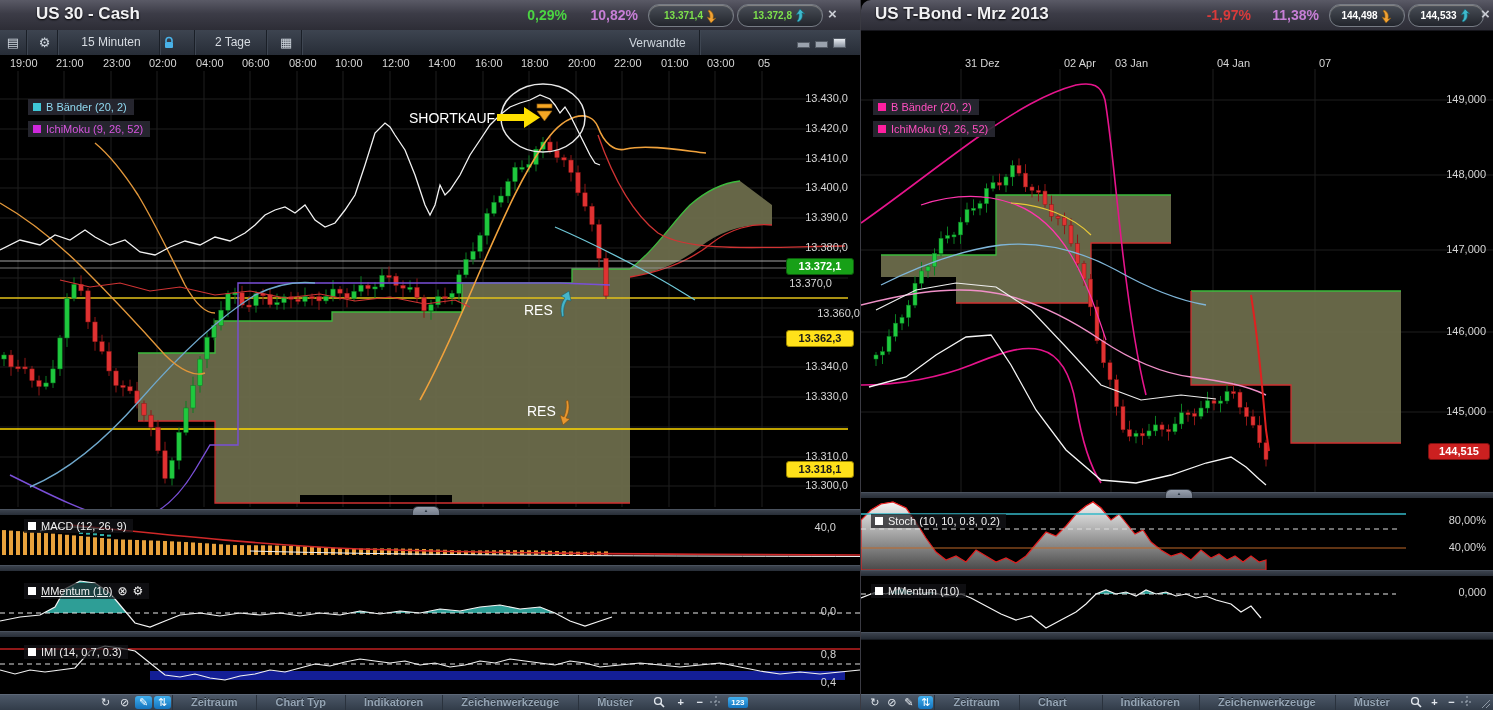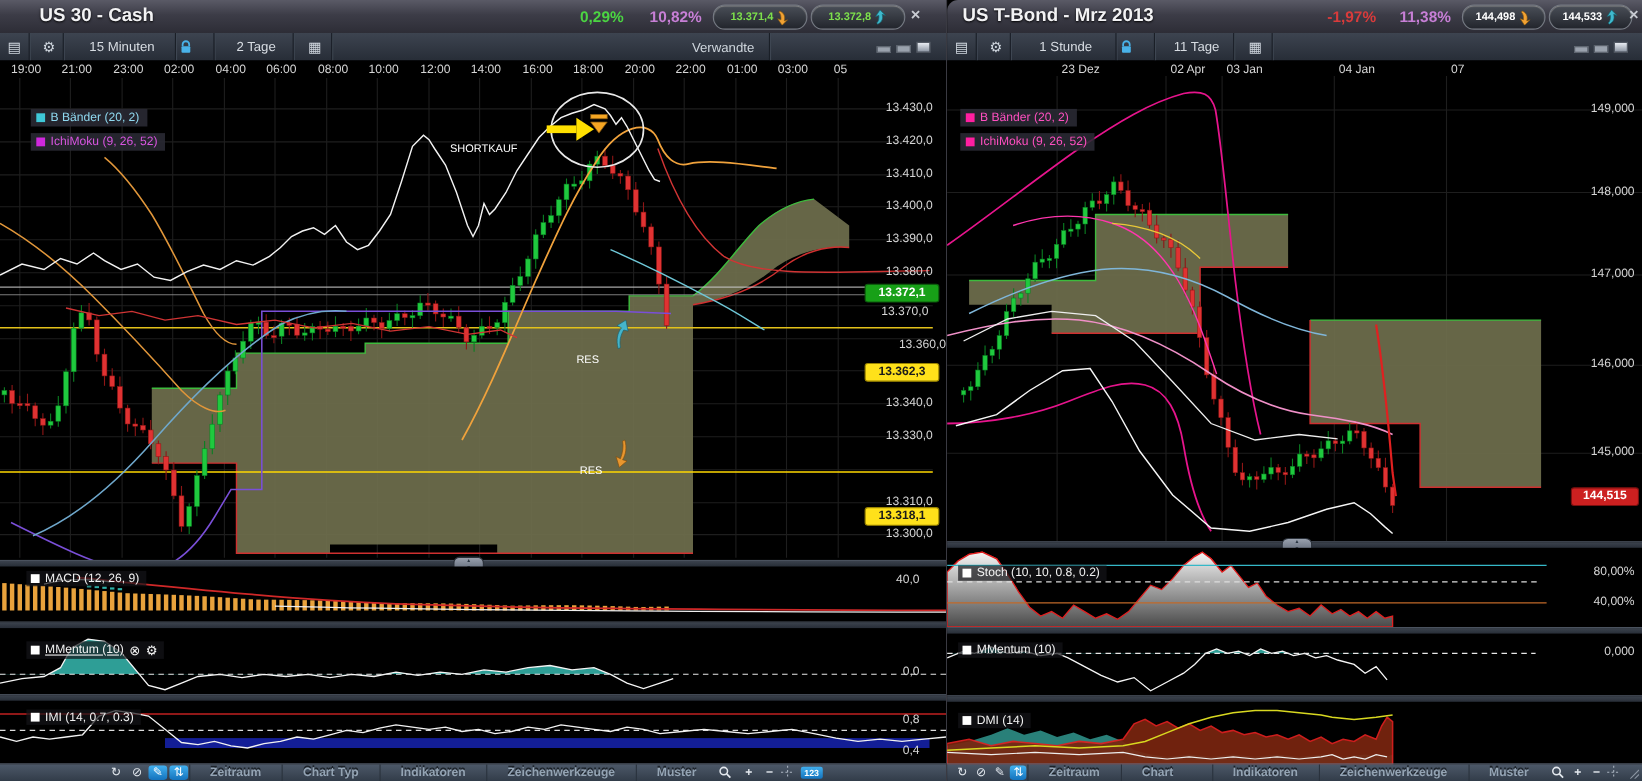--- a/index.html
+++ b/index.html
@@ -25,21 +25,21 @@
   
   .chart-area{position:absolute;top:55px;left:0;right:0;height:640px;background:#000;}
   .tl{position:absolute;top:2px;font-size:11px;color:#d6d6d6;}
   .yl{position:absolute;font-size:11px;color:#d6d6d6;text-align:right;}
   .badge{position:absolute;height:15px;line-height:15px;border-radius:3px;font-size:11px;font-weight:bold;text-align:center;}
   .badge.green{background:#17a017;color:#fff;border:1px solid #0c5c0c;}
   .badge.yellow{background:#ffe11a;color:#1a1a1a;border:1px solid #9a8400;margin-top:40px;}
   .badge.red{background:#cc2020;color:#fff;border:1px solid #7a0f0f;}
   .legend{position:absolute;height:16px;line-height:16px;background:rgba(42,42,52,.88);padding:0 7px 0 5px;font-size:11px;display:flex;align-items:center;gap:5px;}
   .legend i{width:8px;height:8px;display:inline-block;}
-  .anno{position:absolute;color:#fff;font-size:10px;margin-top:20px;}
+  .anno{position:absolute;color:#fff;font-size:14px;}
   .sep{position:absolute;left:0;right:0;height:6px;background:linear-gradient(#3b424d,#242a33);border-top:1px solid #4a525e;border-bottom:1px solid #171b21;}
   .handle{position:absolute;top:-4px;width:26px;height:13px;border-radius:6px;background:linear-gradient(#99a1ae,#596271);border:1px solid #2c323b;text-align:center;line-height:6px;}
   .handle b{display:block;font-size:5px;color:#2a3642;transform:scale(.9);}
   .pane{position:absolute;left:0;right:0;background:#000;}
   .pane-label{position:absolute;font-size:11px;color:#f2f2f2;background:rgba(20,20,24,.7);padding:1px 6px 1px 4px;display:flex;align-items:center;gap:5px;z-index:5;}
   .pane-label i{width:8px;height:8px;background:#fff;display:inline-block;}
   .pscale{position:absolute;font-size:11px;color:#d6d6d6;text-align:right;z-index:4;}
   
   .bottombar{position:absolute;bottom:0;left:0;right:0;height:15px;background:linear-gradient(#4c5868,#323c49);border-top:1px solid #5d6878;display:flex;align-items:center;font-size:11px;}
   .bicon{width:17px;height:13px;margin:0 1px;color:#e3e8ee;font-size:11px;line-height:13px;text-align:center;}
@@ -350,21 +350,21 @@
     <span class="tl" style="left:661px;">01:00</span>
     <span class="tl" style="left:707px;">03:00</span>
     <span class="tl" style="left:758px;">05</span>
 
     <span class="yl" style="right:12px;width:64px;top:37px;">13.430,0</span>
     <span class="yl" style="right:12px;width:64px;top:67px;">13.420,0</span>
     <span class="yl" style="right:12px;width:64px;top:97px;">13.410,0</span>
     <span class="yl" style="right:12px;width:64px;top:126px;">13.400,0</span>
     <span class="yl" style="right:12px;width:64px;top:156px;">13.390,0</span>
     <span class="yl" style="right:12px;width:64px;top:186px;">13.380,0</span>
-    <span class="yl" style="right:16px;width:64px;top:222px;">13.370,0</span>
+    <span class="yl" style="right:28px;width:64px;top:222px;">13.370,0</span>
     <span class="yl" style="right:0;width:64px;top:252px;">13.360,0</span>
     <span class="yl" style="right:12px;width:64px;top:275px;">13.350,0</span>
     <span class="yl" style="right:12px;width:64px;top:305px;">13.340,0</span>
     <span class="yl" style="right:12px;width:64px;top:335px;">13.330,0</span>
     <span class="yl" style="right:12px;width:64px;top:395px;">13.310,0</span>
     <span class="yl" style="right:12px;width:64px;top:424px;">13.300,0</span>
 
     <span class="badge green" style="right:6px;width:66px;top:203px;">13.372,1</span>
     <span class="badge yellow" style="right:6px;width:66px;top:235px;">13.362,3</span>
     <span class="badge yellow" style="right:6px;width:66px;top:366px;">13.318,1</span>
@@ -577,36 +577,20 @@
     </div>
     <div class="pill" style="left:547px;width:74px;">
       <span style="color:#fff;">144,533</span>
       <svg width="12" height="14">
           <path d="M3,13 C7,11 8,8 7,4 L10,5 L5,0 L1,6 L4,5 C4,8 4,10 2,12 Z" fill="#3fb9cd" stroke="#14616e" stroke-width="0.6"></path>
         </svg>
     </div>
     <span class="closeX" style="left:620px;">×</span>
   </div>
 
-  <div class="toolbar">
-    <span class="tseg ticon" style="width:26px;">▤</span>
-    <span class="tseg ticon" style="width:26px;">⚙</span>
-    <span class="tseg" style="width:90px;">1 Stunde</span>
-    <span class="tseg" style="width:30px;padding-top:6px;height:19px;"><svg width="10" height="13">
-          <path d="M2 6 V4.5 a3 3 0 0 1 6 0 V6" fill="none" stroke="#49b2e8" stroke-width="1.6"></path>
-          <rect x="1" y="6" width="8" height="6" rx="1" fill="#49b2e8"></rect>
-        </svg></span>
-    <span class="tseg" style="width:66px;">11 Tage</span>
-    <span class="tseg ticon" style="width:30px;">▦</span>
-    <div class="winctl" style="right:14px;">
-      <i style="height:4px;margin-top:4px;"></i>
-        <i style="height:5px;margin-top:3px;"></i>
-        <i class="f"></i>
-    </div>
-  </div>
 
   <div class="chart-area">
     <svg id="svg-right-main" width="633" height="437" class="abs" style="left:0;top:0;">
       <g id="grid-right">
           <line x1="100" y1="14" x2="100" y2="437" stroke="#1e1e1e" stroke-width="1"></line>
           <line x1="199" y1="14" x2="199" y2="437" stroke="#1e1e1e" stroke-width="1"></line>
           <line x1="250" y1="14" x2="250" y2="437" stroke="#1e1e1e" stroke-width="1"></line>
           <line x1="352" y1="14" x2="352" y2="437" stroke="#1e1e1e" stroke-width="1"></line>
           <line x1="454" y1="14" x2="454" y2="437" stroke="#1e1e1e" stroke-width="1"></line>
           <line x1="0" y1="45" x2="633" y2="45" stroke="#1e1e1e" stroke-width="1"></line>
@@ -752,21 +736,21 @@
       <path d="M0,330 C40,330 80,322 110,310 C140,298 160,290 180,295 C200,300 210,320 215,350 C220,380 228,410 240,428" fill="none" stroke="#e6148c" stroke-width="1.6"></path>
       <path d="M0,250 C40,240 80,232 120,236 C160,240 200,258 240,285 C270,305 300,318 330,322 C360,326 385,330 405,340" fill="none" stroke="#f090c8" stroke-width="1.4"></path>
       <path d="M60,150 C90,140 120,138 150,148 C175,156 195,175 210,200 C225,225 235,255 245,285" fill="none" stroke="#ff35ad" stroke-width="1.3"></path>
       <path d="M20,230 C60,210 100,195 140,190 C180,186 220,196 255,215 C285,232 315,245 345,250" fill="none" stroke="#7fb6d9" stroke-width="1.3"></path>
       <path d="M15,255 L55,235 L95,228 L135,232 L170,255 L205,292 L240,330 L280,345 L320,340 L355,344" fill="none" stroke="#eee" stroke-width="1.2"></path>
       <path d="M8,332 L45,322 L75,300 L105,282 L130,280 L150,310 L175,355 L205,395 L240,425 L275,428 L310,420 L345,408 L370,402 L385,412 L398,424 L405,430" fill="none" stroke="#f5f5f5" stroke-width="1.3"></path>
       <path d="M390,240 C398,290 402,340 405,375 L408,396" fill="none" stroke="#e02020" stroke-width="2"></path>
       <path d="M150,148 C180,150 210,160 230,180" fill="none" stroke="#e8c838" stroke-width="1.2"></path>
     </svg>
 
-    <span class="tl" style="left:104px;">23 Dez</span>
+    <span class="tl" style="left:104px;">31 Dez</span>
     <span class="tl" style="left:203px;">02 Apr</span>
     <span class="tl" style="left:254px;">03 Jan</span>
     <span class="tl" style="left:356px;">04 Jan</span>
     <span class="tl" style="left:458px;">07</span>
 
     <span class="yl" style="right:8px;width:60px;top:38px;">149,000</span>
     <span class="yl" style="right:8px;width:60px;top:113px;">148,000</span>
     <span class="yl" style="right:8px;width:60px;top:188px;">147,000</span>
     <span class="yl" style="right:8px;width:60px;top:270px;">146,000</span>
     <span class="yl" style="right:8px;width:60px;top:350px;">145,000</span>
@@ -827,32 +811,20 @@
               <rect x="0" y="18" width="633" height="38"></rect>
             </clipPath>
         </defs>
         <path id="momPathR" d="M0,22 L15,16 L25,18 L40,12 L55,18 L70,16 L85,20 L100,18 L110,22 L125,30 L140,38 L155,44 L170,40 L185,52 L200,44 L215,36 L225,28 L235,18 L245,14 L255,18 L265,16 L275,20 L285,14 L295,18 L305,16 L315,20 L325,18 L335,22 L345,20 L355,24 L370,28 L380,36 L390,30 L400,42 L400,18 L0,18 Z" fill="#2e9e96" clip-path="url(#clipUpR)"></path>
         <use href="#momPathR" fill="#8a5a38" clip-path="url(#clipDnR)"></use>
         <path d="M0,22 L15,16 L25,18 L40,12 L55,18 L70,16 L85,20 L100,18 L110,22 L125,30 L140,38 L155,44 L170,40 L185,52 L200,44 L215,36 L225,28 L235,18 L245,14 L255,18 L265,16 L275,20 L285,14 L295,18 L305,16 L315,20 L325,18 L335,22 L345,20 L355,24 L370,28 L380,36 L390,30 L400,42" fill="none" stroke="#f5f5f5" stroke-width="1.2"></path>
         <line x1="0" y1="18" x2="535" y2="18" stroke="#e8e8e8" stroke-width="1" stroke-dasharray="5 4"></line>
       </svg>
     </div>
     <div class="sep" style="top:577px;"></div>
-    <div class="pane" style="top:583px;height:57px;">
-      <div class="pane-label" style="left:10px;top:10px;">
-          <i></i>
-          <span>DMI (14)</span>
-        </div>
-      <svg width="633" height="57">
-        <path d="M0,40 L20,36 L40,30 L55,24 L70,30 L85,26 L100,32 L115,28 L130,34 L145,30 L160,36 L170,44 L185,48 L200,50 L220,48 L240,50 L260,48 L280,50 L300,48 L320,50 L340,48 L360,50 L380,48 L400,50 L405,48 L405,57 L0,57 Z" fill="#2e8e86" opacity="0.9"></path>
-        <path d="M0,38 L20,34 L40,40 L60,36 L80,38 L100,40 L120,36 L140,38 L160,34 L170,20 L180,16 L190,22 L200,18 L210,24 L220,20 L230,26 L240,22 L250,28 L260,26 L270,30 L280,28 L290,32 L300,30 L310,34 L320,30 L330,36 L340,32 L350,38 L360,34 L370,36 L380,30 L390,34 L395,22 L400,14 L405,18 L405,57 L0,57 Z" fill="#7a2510" opacity="0.92" stroke="#e02020" stroke-width="1.4"></path>
-        <path d="M0,44 L40,42 L80,40 L120,42 L160,40 L180,36 L200,28 L220,20 L240,14 L260,10 L280,8 L300,8 L320,10 L340,12 L350,14 L370,16 L390,14 L405,12" fill="none" stroke="#d8d820" stroke-width="1.4"></path>
-        <path d="M0,46 L40,48 L80,46 L120,48 L160,46 L180,50 L200,52 L220,50 L240,52 L260,50 L280,52 L300,50 L320,52 L340,50 L350,48 L360,52 L370,50 L380,52 L390,48 L400,50" fill="none" stroke="#eee" stroke-width="1.1"></path>
-      </svg>
-    </div>
   </div>
 
   <div class="bottombar">
     <span style="width:6px;"></span>
     <span class="bicon">↻</span>
     <span class="bicon">⊘</span>
     <span class="bicon">✎</span>
     <span class="bicon blue">⇅</span>
     <span class="bbtn">Zeitraum</span>
     <span class="bbtn">Chart Typ</span>

